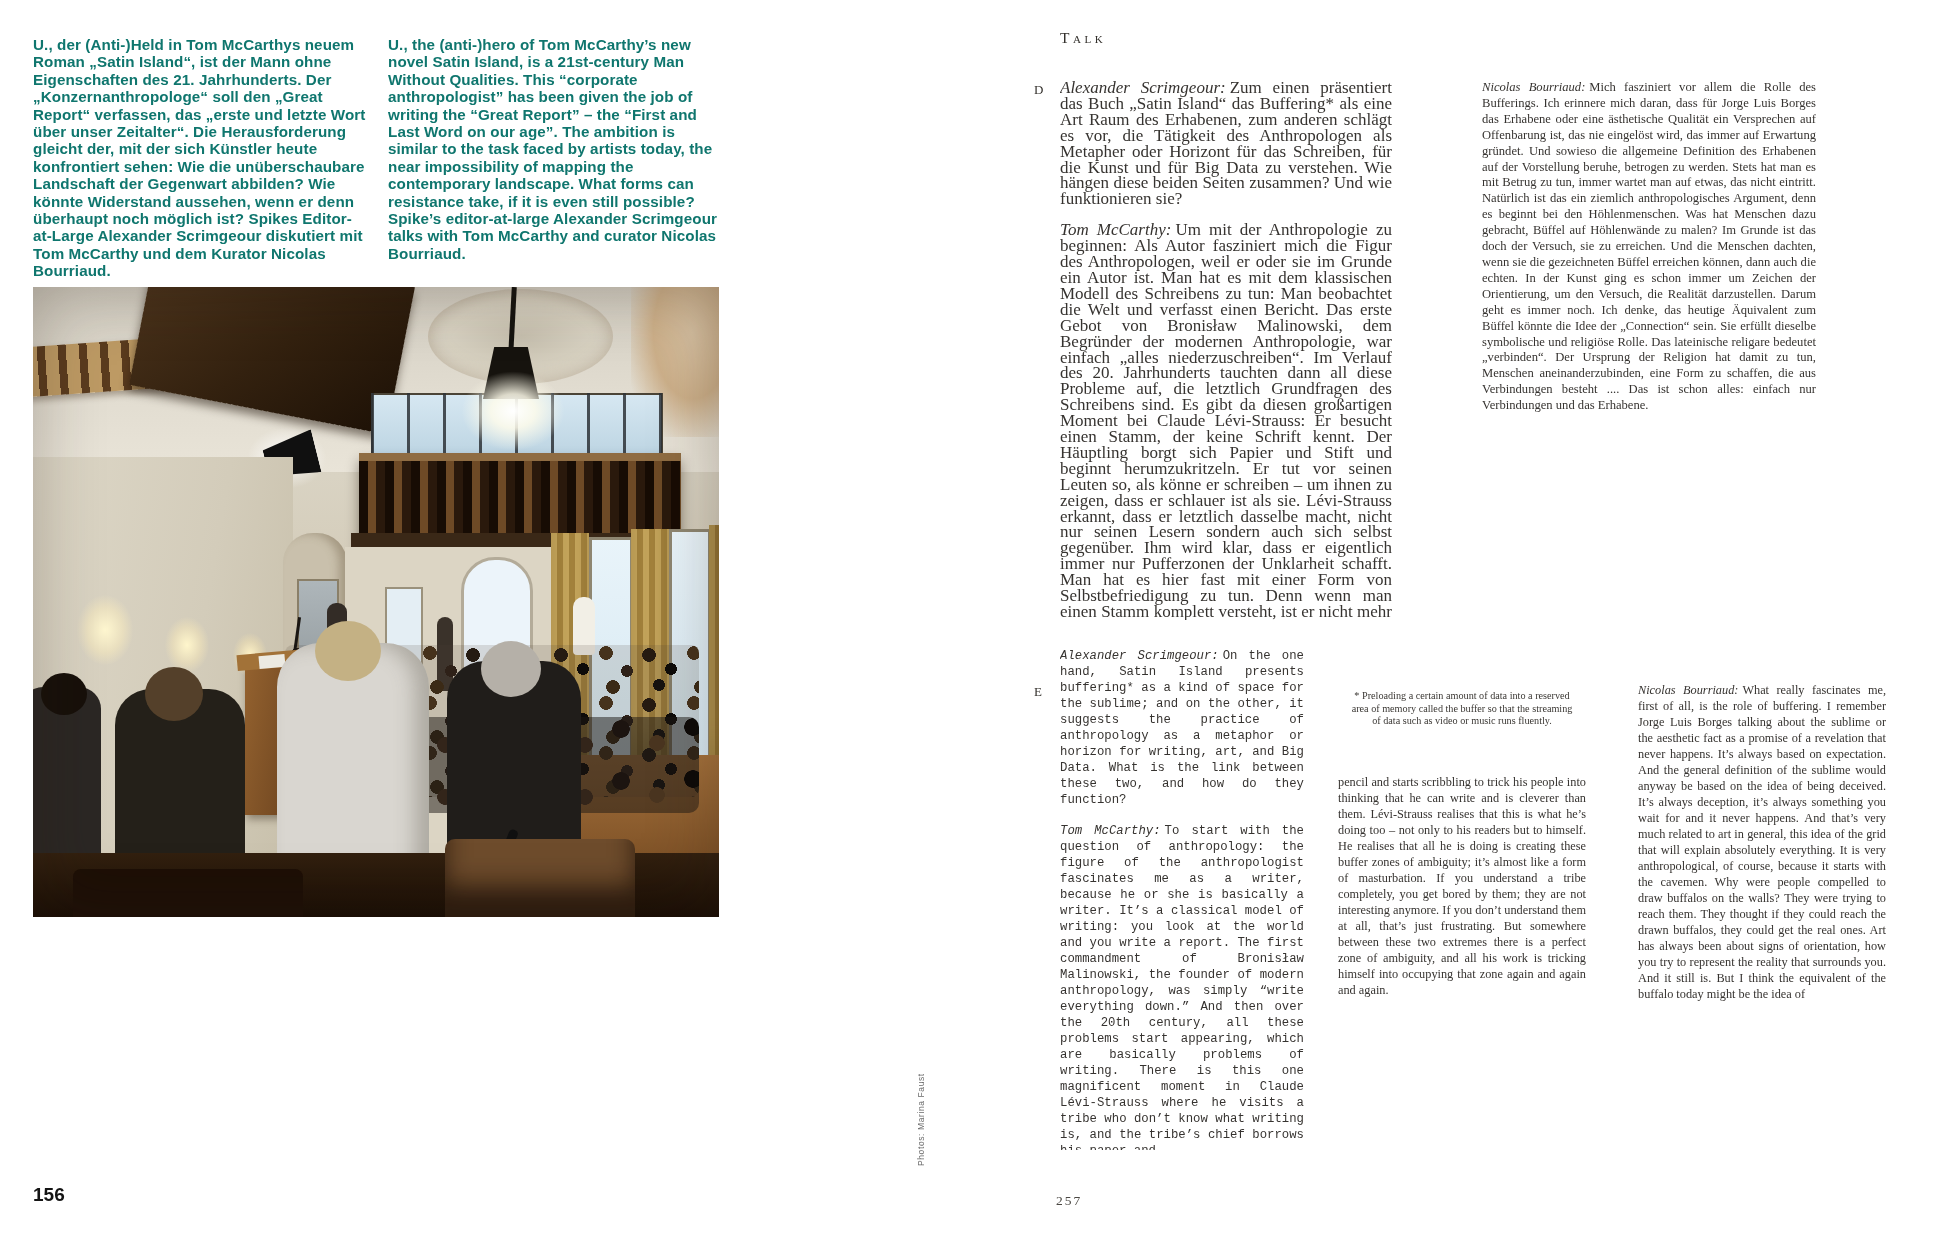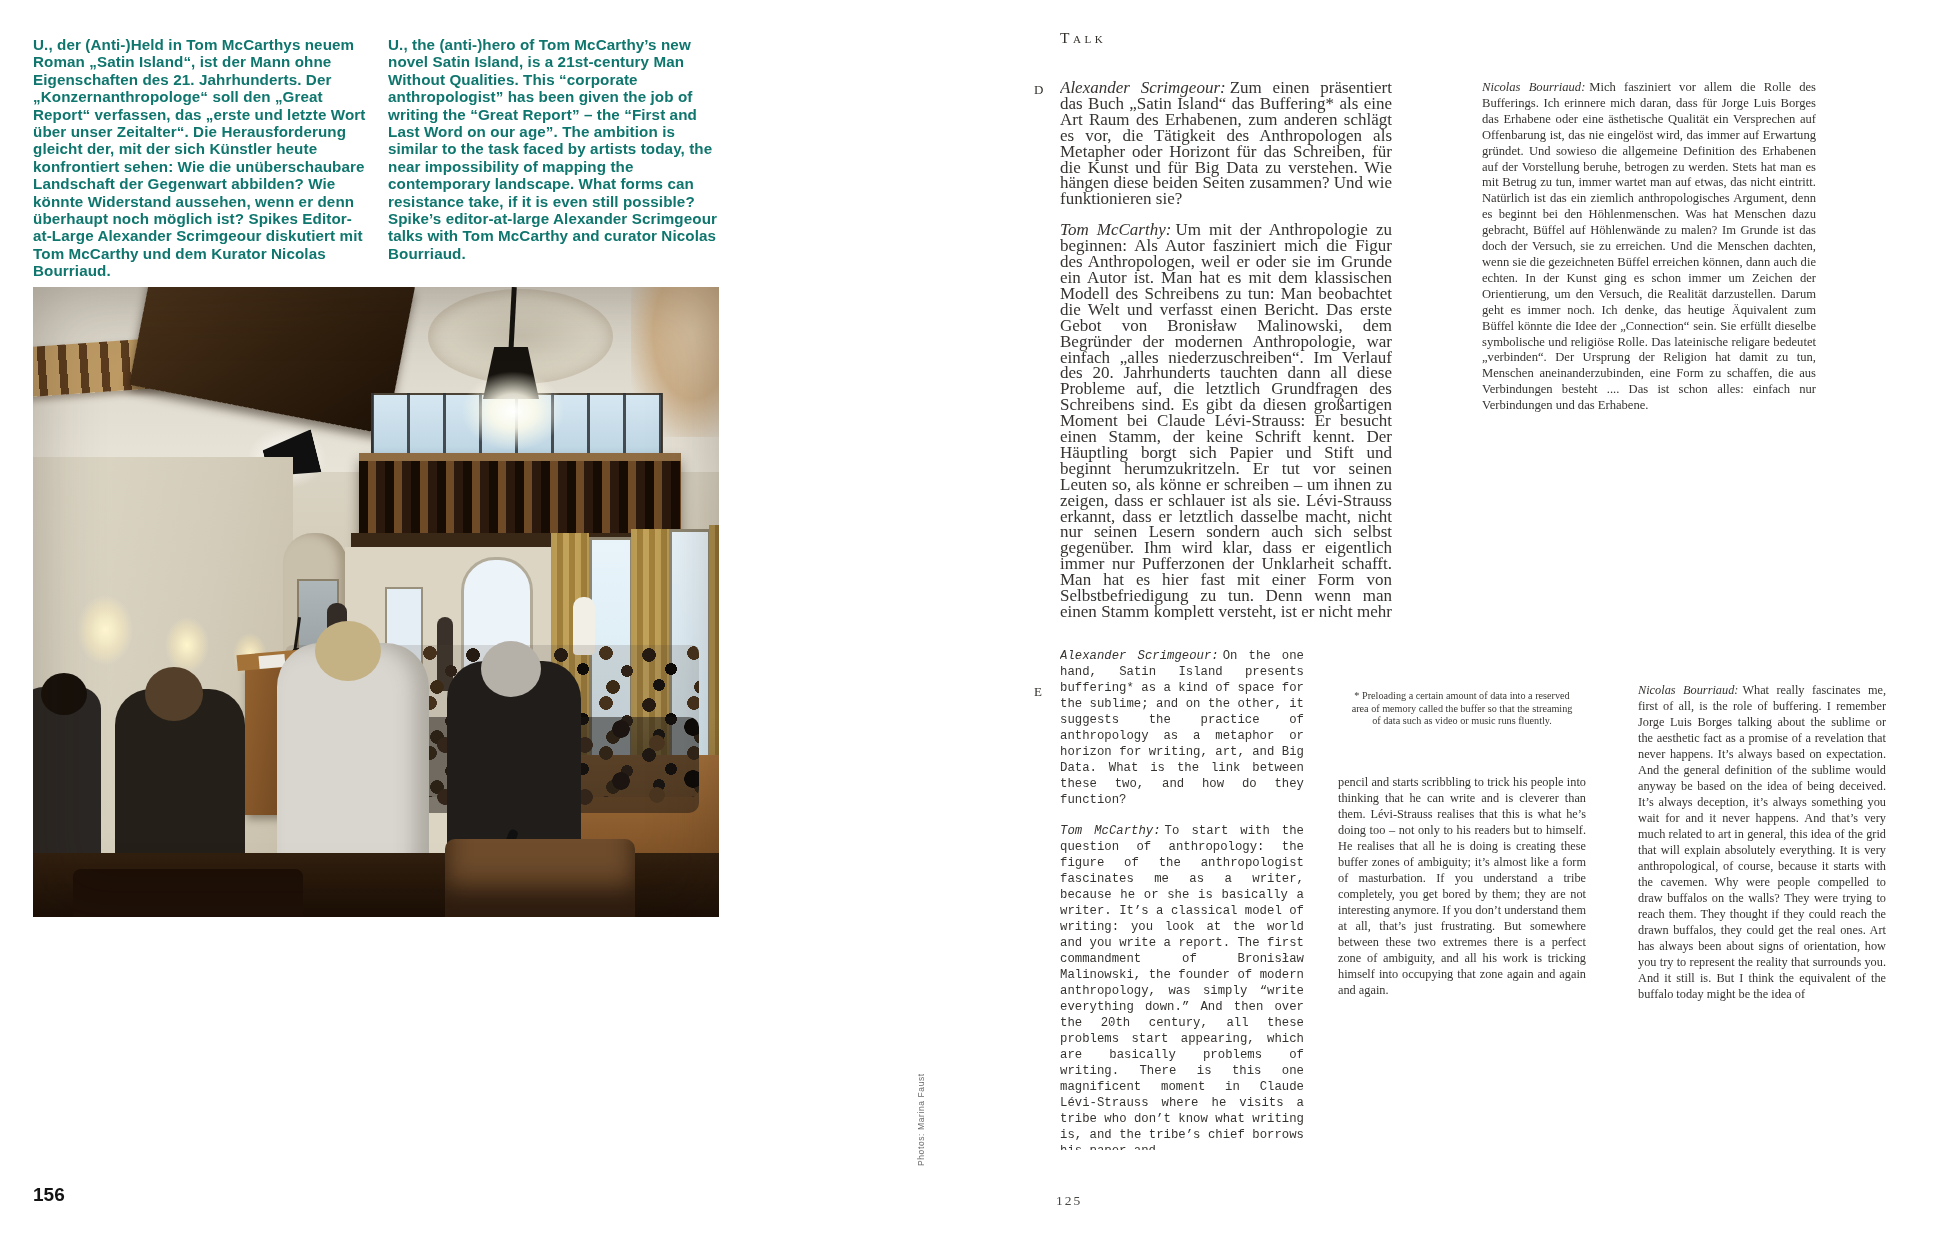--- a/index.html
+++ b/index.html
@@ -253,15 +253,15 @@
         <p>* Preloading a certain amount of data into a reserved area of memory called the buffer so that the streaming of data such as video or music runs fluently.</p>
       </div>
       <div class="fn-gap"></div>
       <p><span>pencil and starts scribbling to trick his people into thinking that he can write and is cleverer than them. Lévi-Strauss realises that this is what he’s doing too – not only to his readers but to himself. He realises that all he is doing is creating these buffer zones of ambiguity; it’s almost like a form of masturbation. If you understand a tribe completely, you get bored by them; they are not interesting anymore. If you don’t understand them at all, that’s just frustrating. But somewhere between these two extremes there is a perfect zone of ambiguity, and all his work is tricking himself into occupying that zone again and again and again.</span></p>
     </div>
 
     <div class="serif-col en-col en-col3">
       <p><i class="spk">Nicolas Bourriaud:</i><span>What really fascinates me, first of all, is the role of buffering. I remember Jorge Luis Borges talking about the sublime or the aesthetic fact as a promise of a revelation that never happens. It’s always based on expectation. And the general definition of the sublime would anyway be based on the idea of being deceived. It’s always deception, it’s always something you wait for and it never happens. And that’s very much related to art in general, this idea of the grid that will explain absolutely everything. It is very anthropological, of course, because it starts with the cavemen. Why were people compelled to draw buffalos on the walls? They were trying to reach them. They thought if they could reach the drawn buffalos, they could get the real ones. Art has always been about signs of orientation, how you try to represent the reality that surrounds you. And it still is. But I think the equivalent of the buffalo today might be the idea of</span></p>
     </div>
 
-    <div class="pagenum-right">125</div>
+    <div class="pagenum-right">257</div>
   </div>
 </div>
 
 </body></html>

